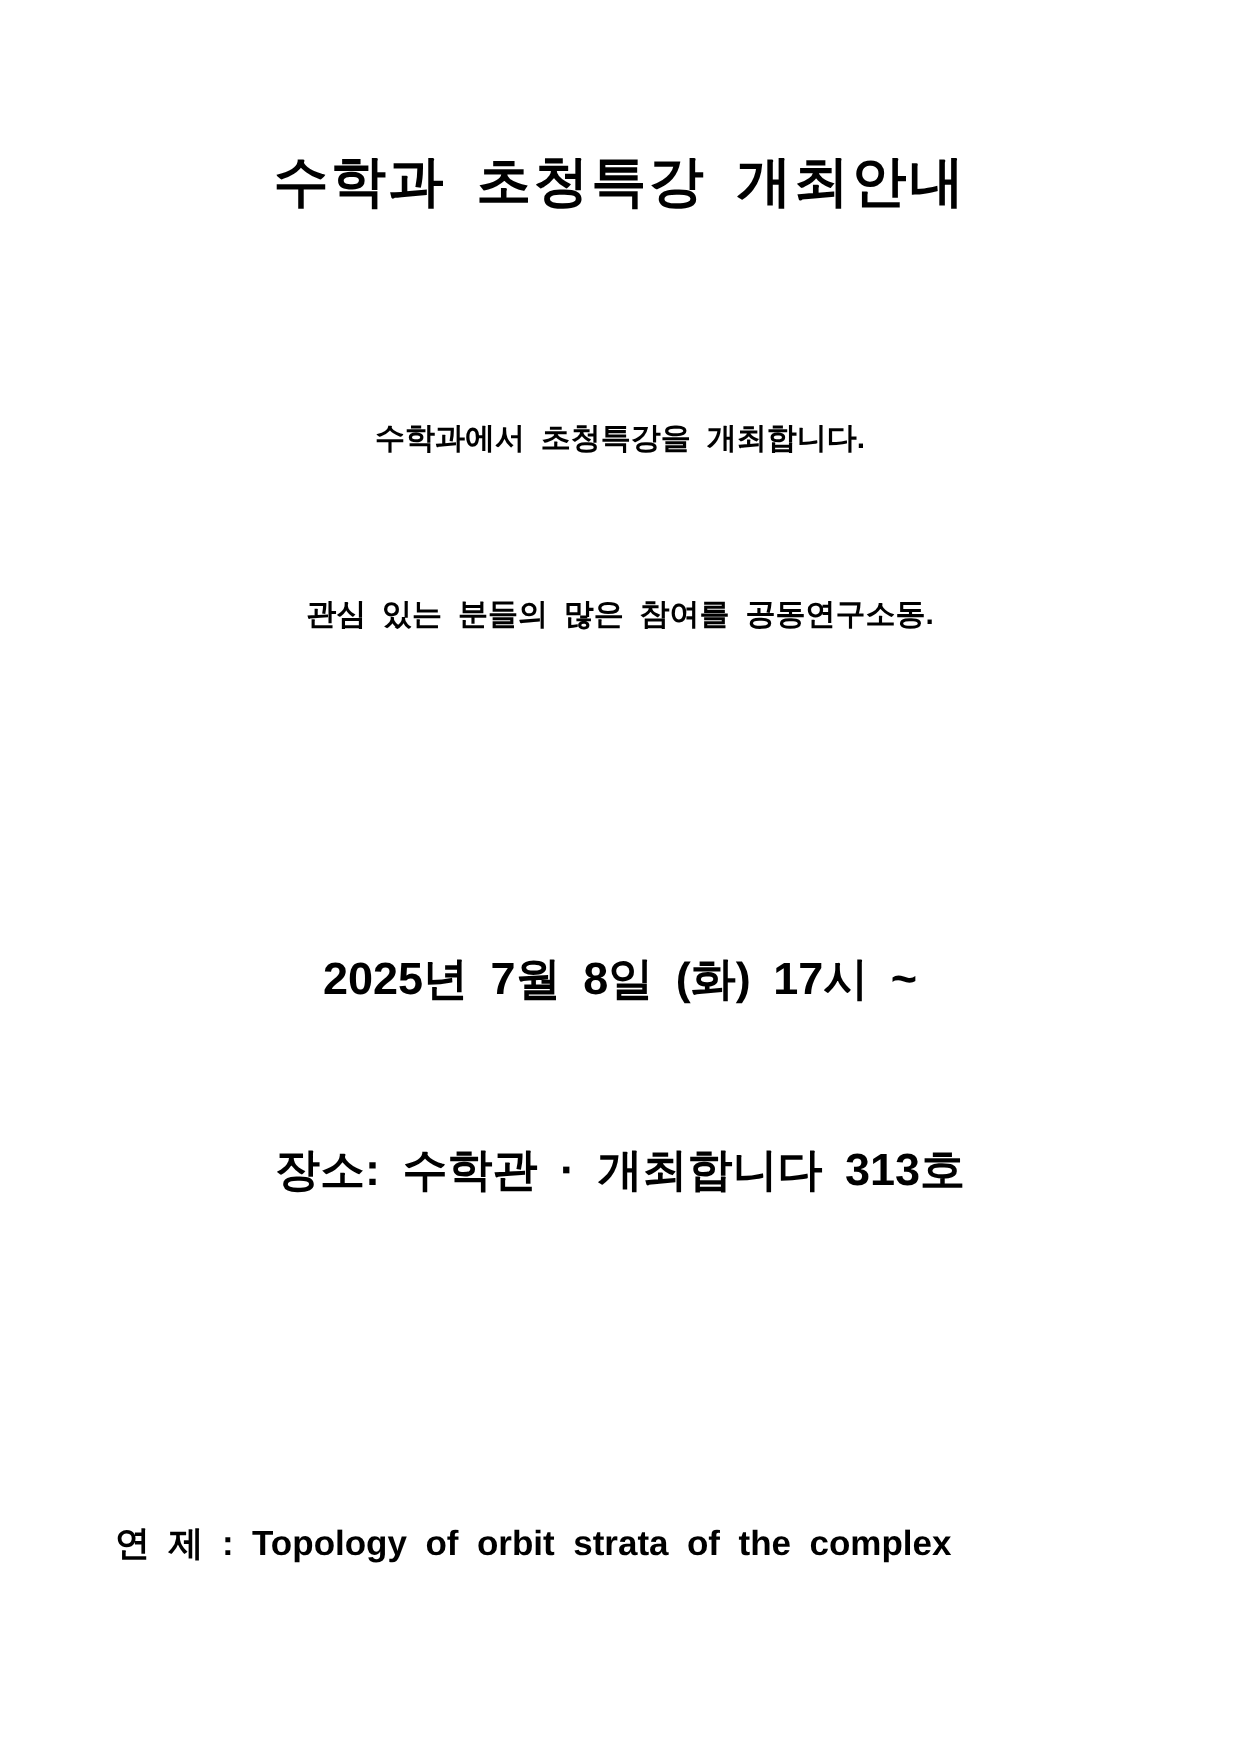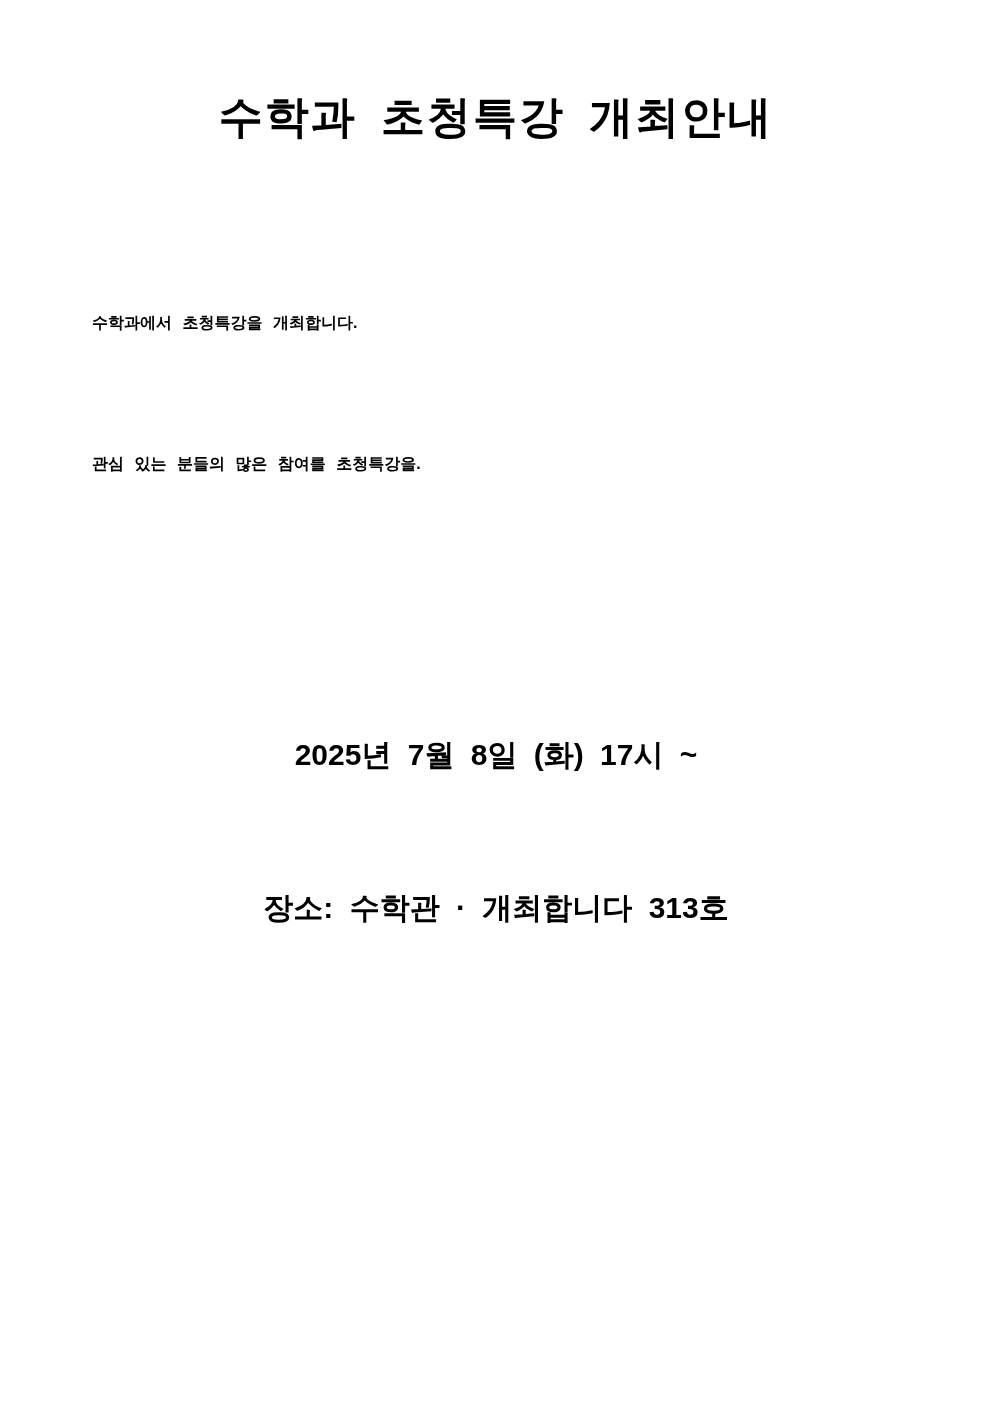--- a/index.html
+++ b/index.html
@@ -13,43 +13,44 @@
     font-family: "Liberation Sans", "DejaVu Sans", sans-serif;
     color: #000000;
     overflow: hidden;
   }
   .page {
     width: 992px;
     height: 1337px;
     background: #ffffff;
     box-sizing: border-box;
     padding: 88px 92px 0 92px;
+    margin-top: 28px;
   }
 
   .doc-title {
     font-size: 44px;
     font-weight: 800;
     letter-spacing: 2px;
     text-align: center;
     white-space: pre-wrap;
     word-spacing: 10px;
     margin: 0 0 58px 0;
   }
   .intro {
-    text-align: left;
-    font-size: 16px;
+    text-align: center;
+    font-size: 24px;
     font-weight: 700;
     line-height: 47px;
     word-spacing: 6px;
     white-space: pre-wrap;
     margin-bottom: 46px;
   }
   .event {
     text-align: center;
-    font-size: 30px;
+    font-size: 36px;
     font-weight: 700;
     line-height: 51px;
     word-spacing: 8px;
     white-space: pre-wrap;
     margin-bottom: 52px;
   }
   .talk {
     font-size: 28px;
     font-weight: 700;
     line-height: 48px;
@@ -64,24 +65,25 @@
 </style>
 </head>
 <body>
 
 <div class="page">
 
   <h1 class="doc-title">수학과 초청특강 개최안내</h1>
 
   <div class="intro">
     <div>수학과에서 초청특강을 개최합니다.</div>
-    <div>관심 있는 분들의 많은 참여를 초청특강을.</div>
+    <div>관심 있는 분들의 많은 참여를 공동연구소동.</div>
   </div>
 
   <div class="event">
     <div>2025년 7월 8일 (화) 17시 ~</div>
     <div>장소: 수학관 · 개최합니다 313호</div>
   </div>
 
   <div class="talk">
+    <div><span class="label">연 제 : </span><span>Topology of orbit strata of the complex</span></div>
   </div>
 
 </div>
 
 </body></html>

